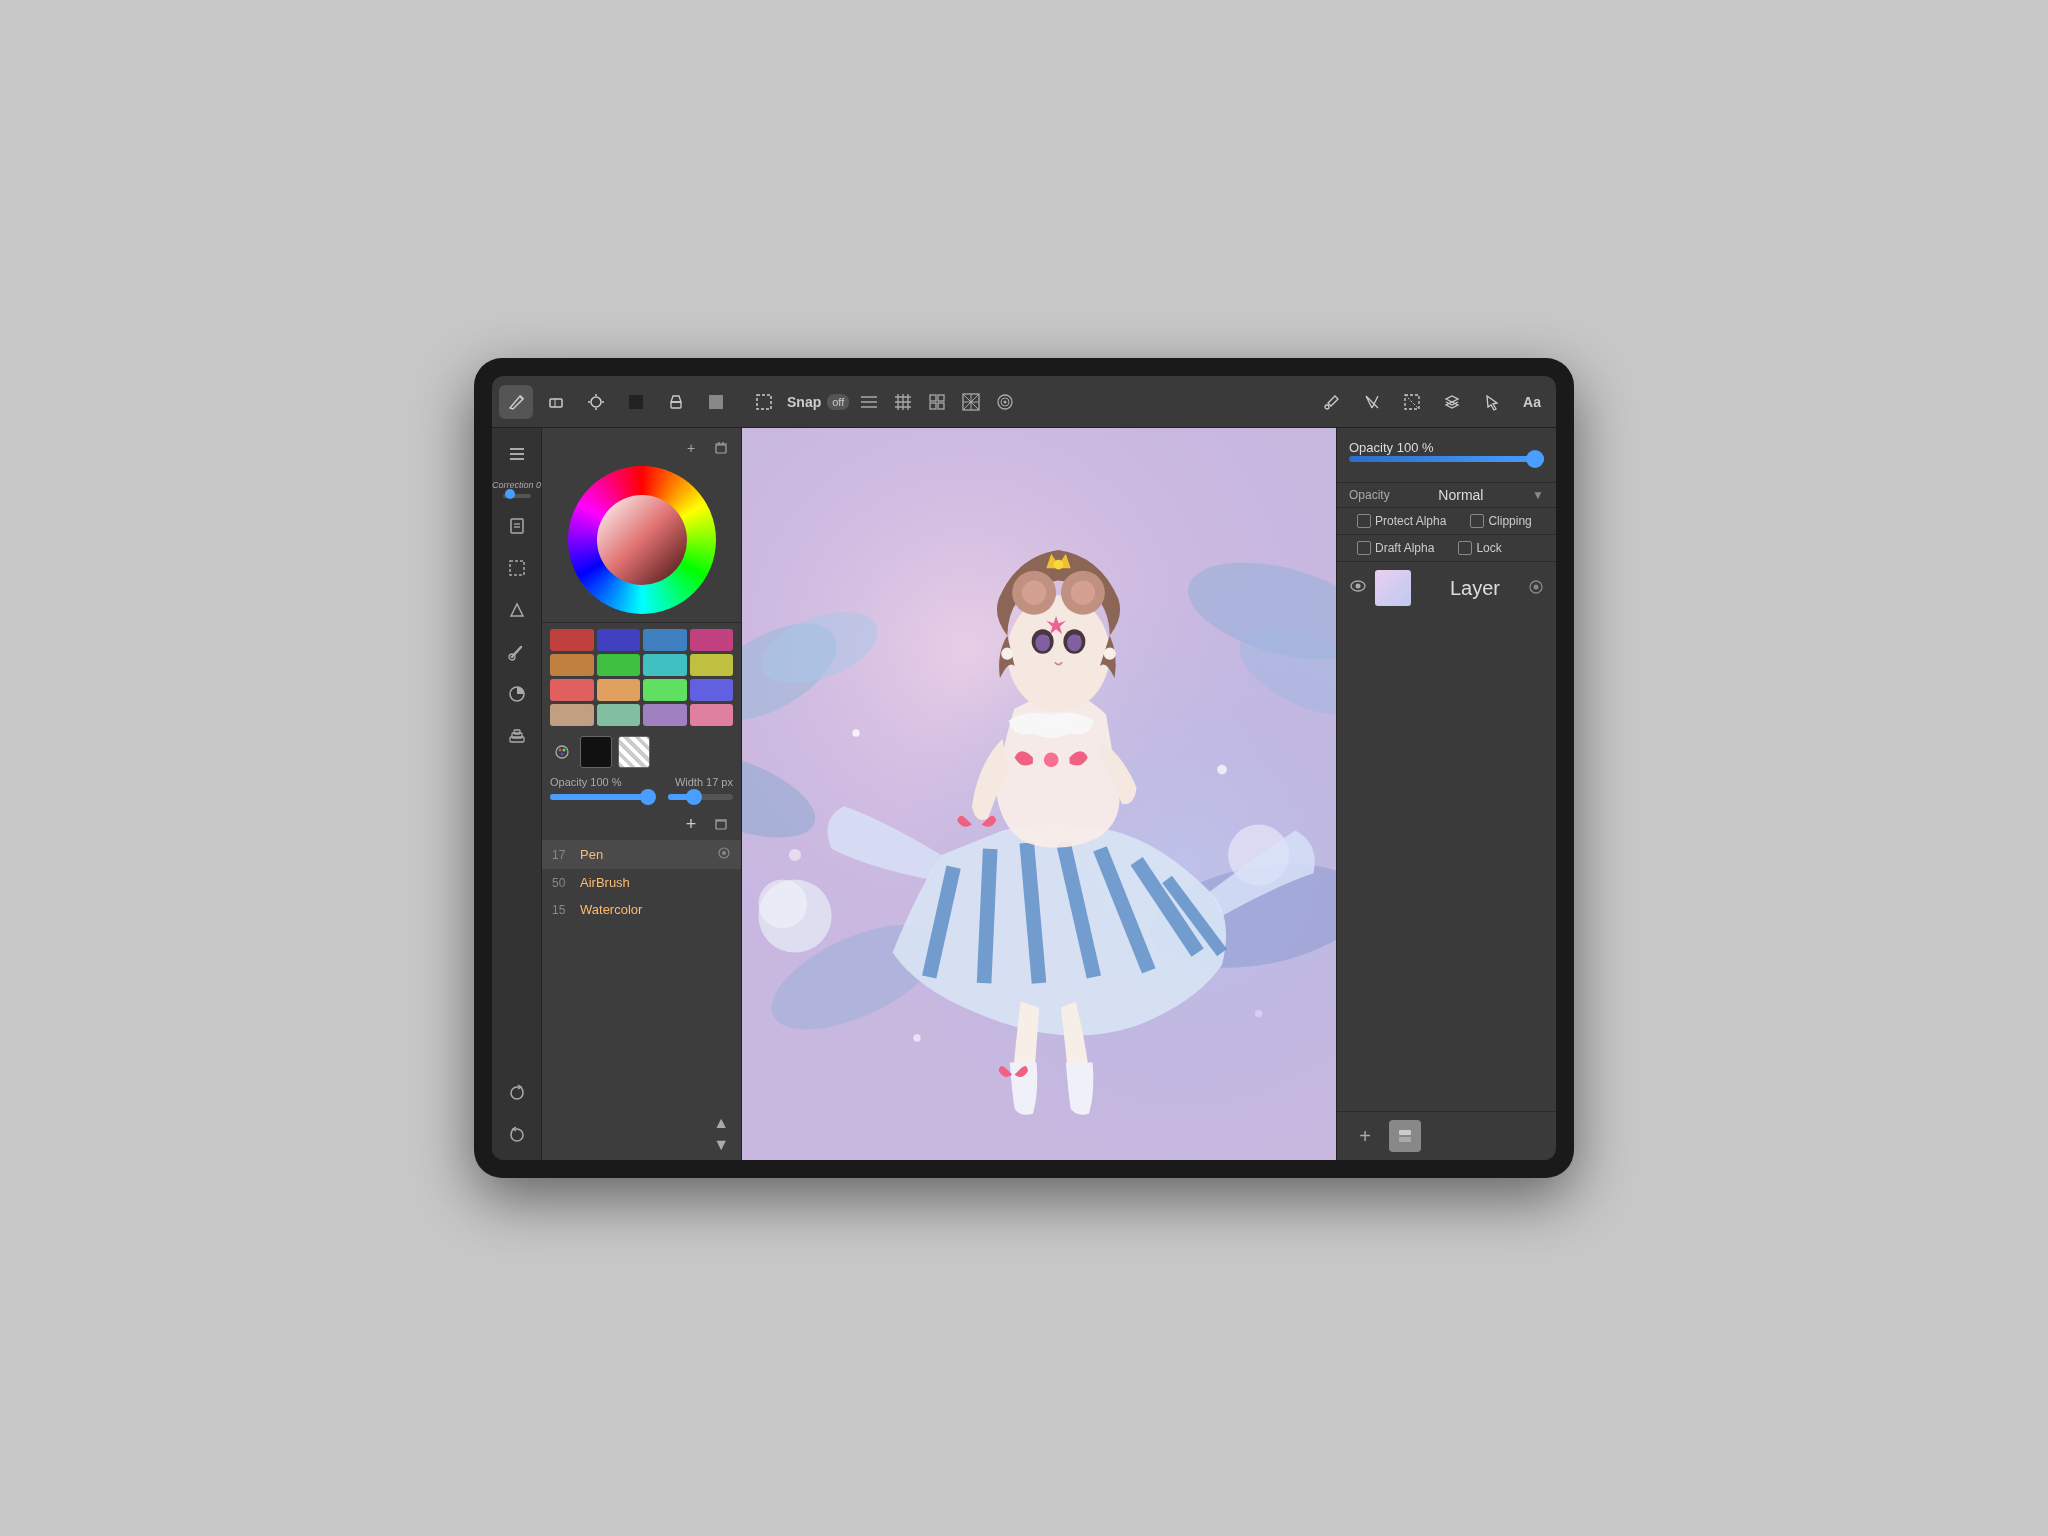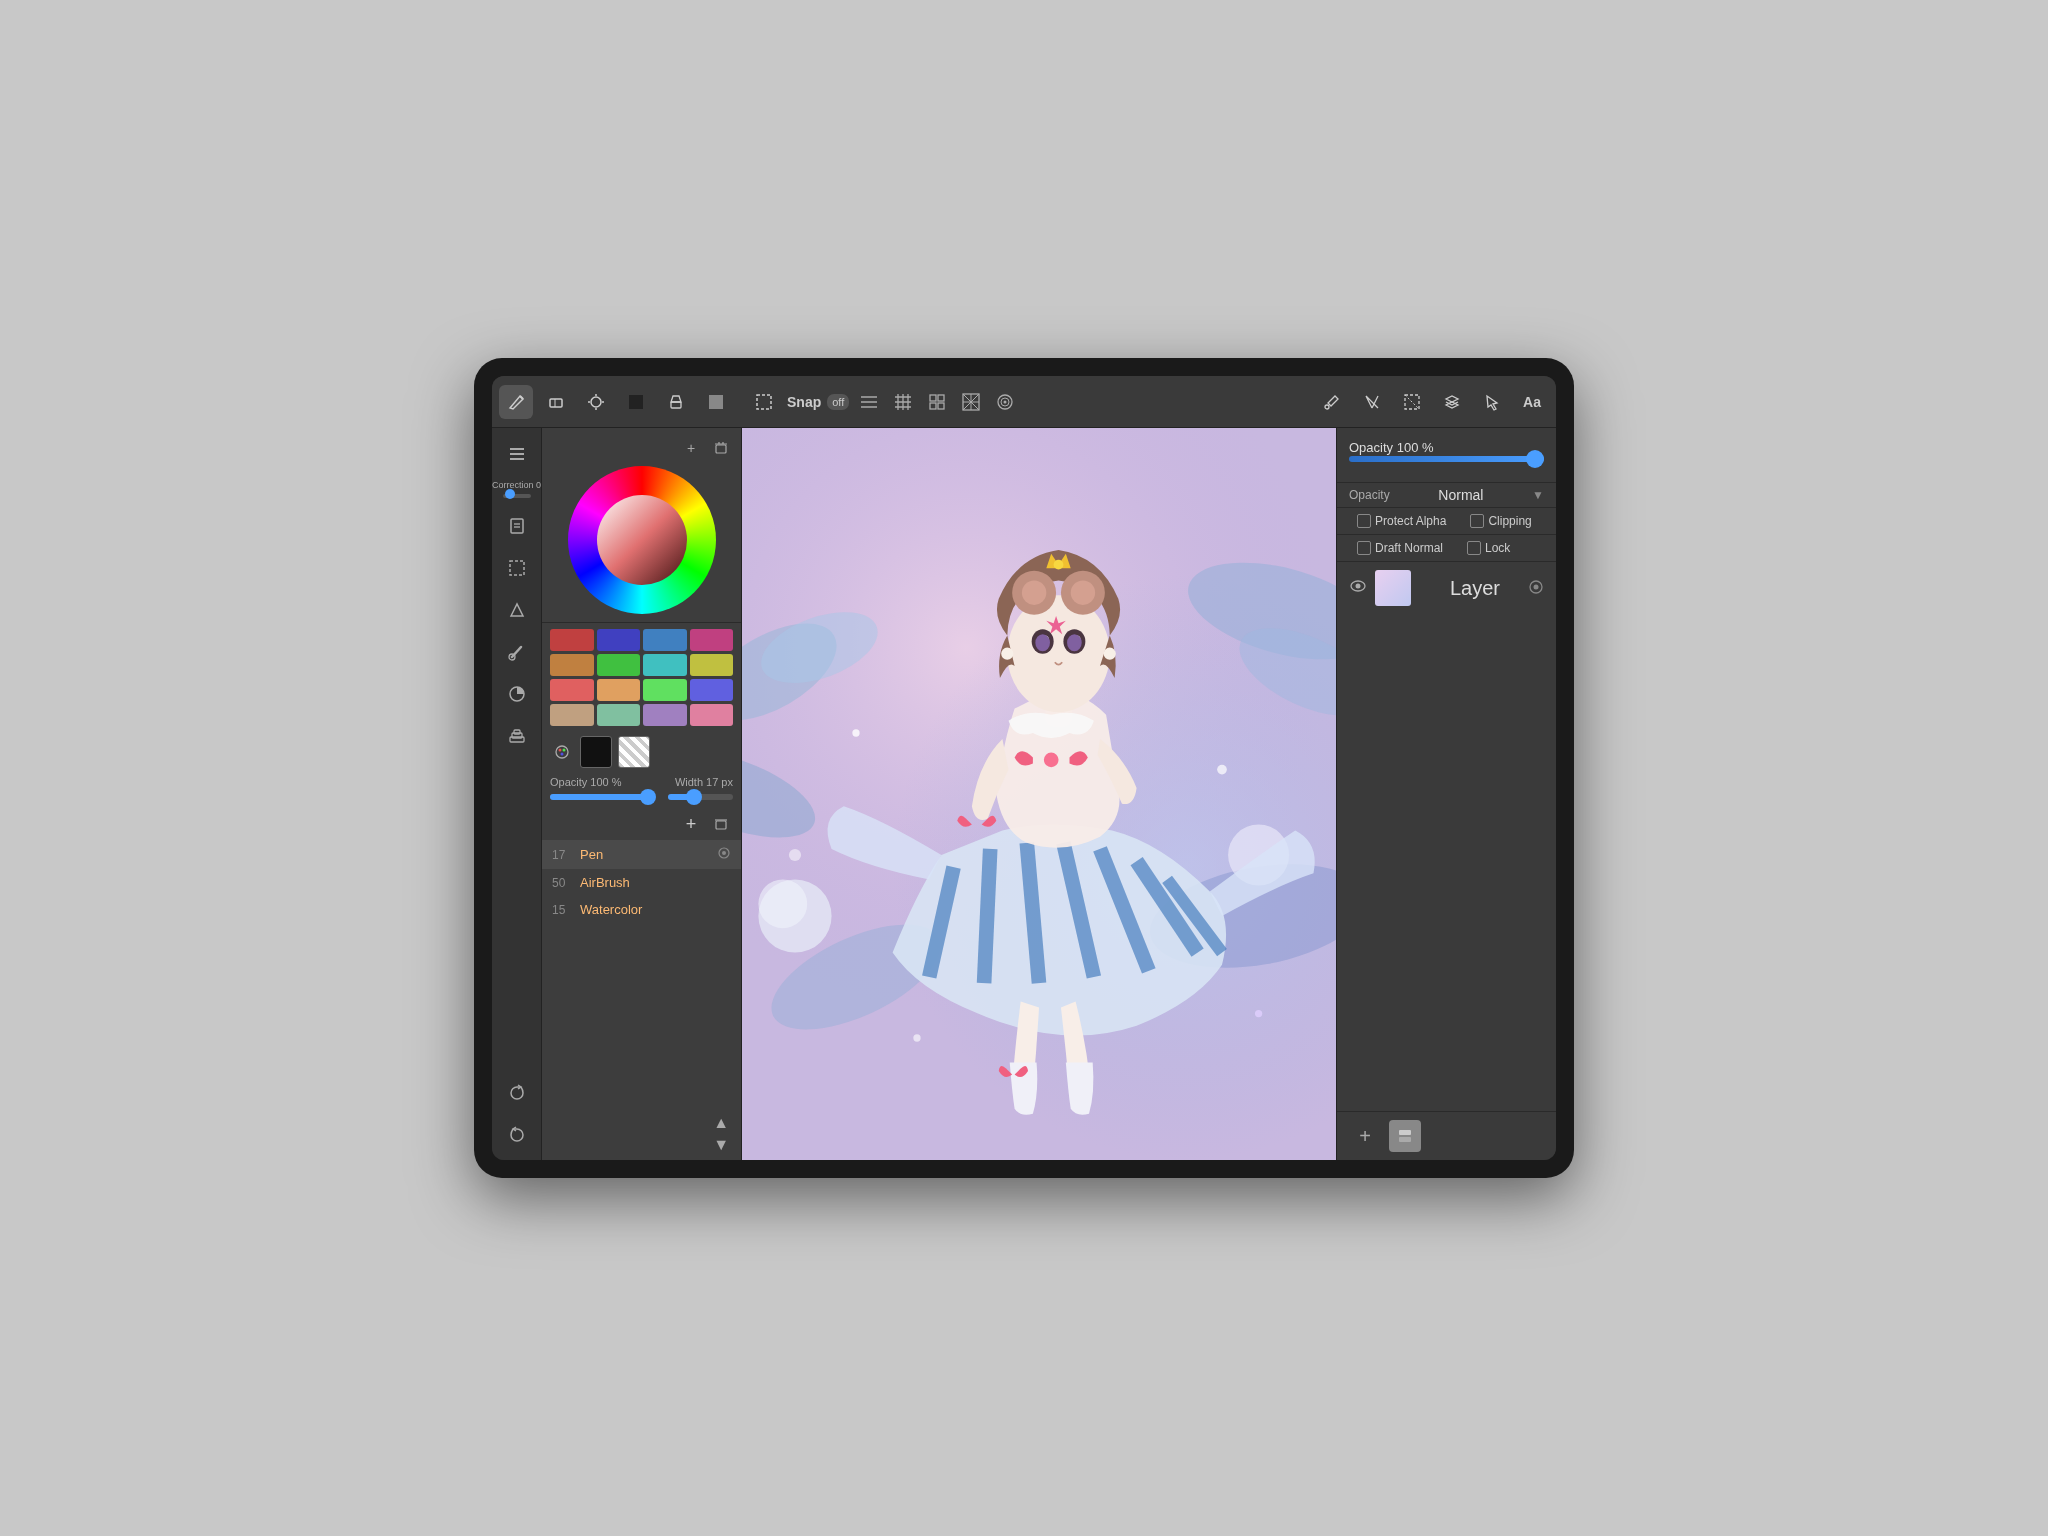--- a/index.html
+++ b/index.html
@@ -658,21 +658,21 @@
       <div class="left-sidebar">
         <div class="sidebar-btn">
           <svg width="20" height="20" viewBox="0 0 20 20" fill="none">
             <line x1="3" y1="5" x2="17" y2="5" stroke="#aaa" stroke-width="2"></line>
             <line x1="3" y1="10" x2="17" y2="10" stroke="#aaa" stroke-width="2"></line>
             <line x1="3" y1="15" x2="17" y2="15" stroke="#aaa" stroke-width="2"></line>
           </svg>
         </div>
 
         <div style="display:flex;flex-direction:column;align-items:center;padding:2px 0; width:100%;">
-          <span style="font-size:9px;color:#aaa;white-space:nowrap;">Correction 0</span>
+          <span style="font-size:9px;color:#aaa;white-space:nowrap;font-style:italic;">Correction 0</span>
           <div style="width:28px;height:8px;position:relative;margin-top:2px;">
             <div style="width:100%;height:4px;background:#555;border-radius:2px;position:absolute;top:2px;"></div>
             <div style="width:10px;height:10px;background:#4a9eff;border-radius:50%;position:absolute;left:2px;top:-3px;"></div>
           </div>
         </div>
 
         <div class="sidebar-btn">
           <svg width="20" height="20" viewBox="0 0 20 20" fill="none">
             <rect x="4" y="3" width="12" height="14" rx="1" stroke="#aaa" stroke-width="1.5" fill="none"></rect>
             <line x1="7" y1="8" x2="13" y2="8" stroke="#aaa" stroke-width="1.3"></line>
@@ -967,21 +967,21 @@
           </div>
           <div class="layer-option">
             <div class="checkbox"></div>
             <span class="option-label">Clipping</span>
           </div>
         </div>
 
         <div class="layer-options-row">
           <div class="layer-option">
             <div class="checkbox"></div>
-            <span class="option-label">Draft Normal</span>
+            <span class="option-label">Draft Alpha</span>
           </div>
           <div class="layer-option">
             <div class="checkbox"></div>
             <span class="option-label">Lock</span>
           </div>
         </div>
 
         <div class="layer-item">
           <div class="layer-eye-btn">
             <svg width="18" height="18" viewBox="0 0 18 18" fill="none">

